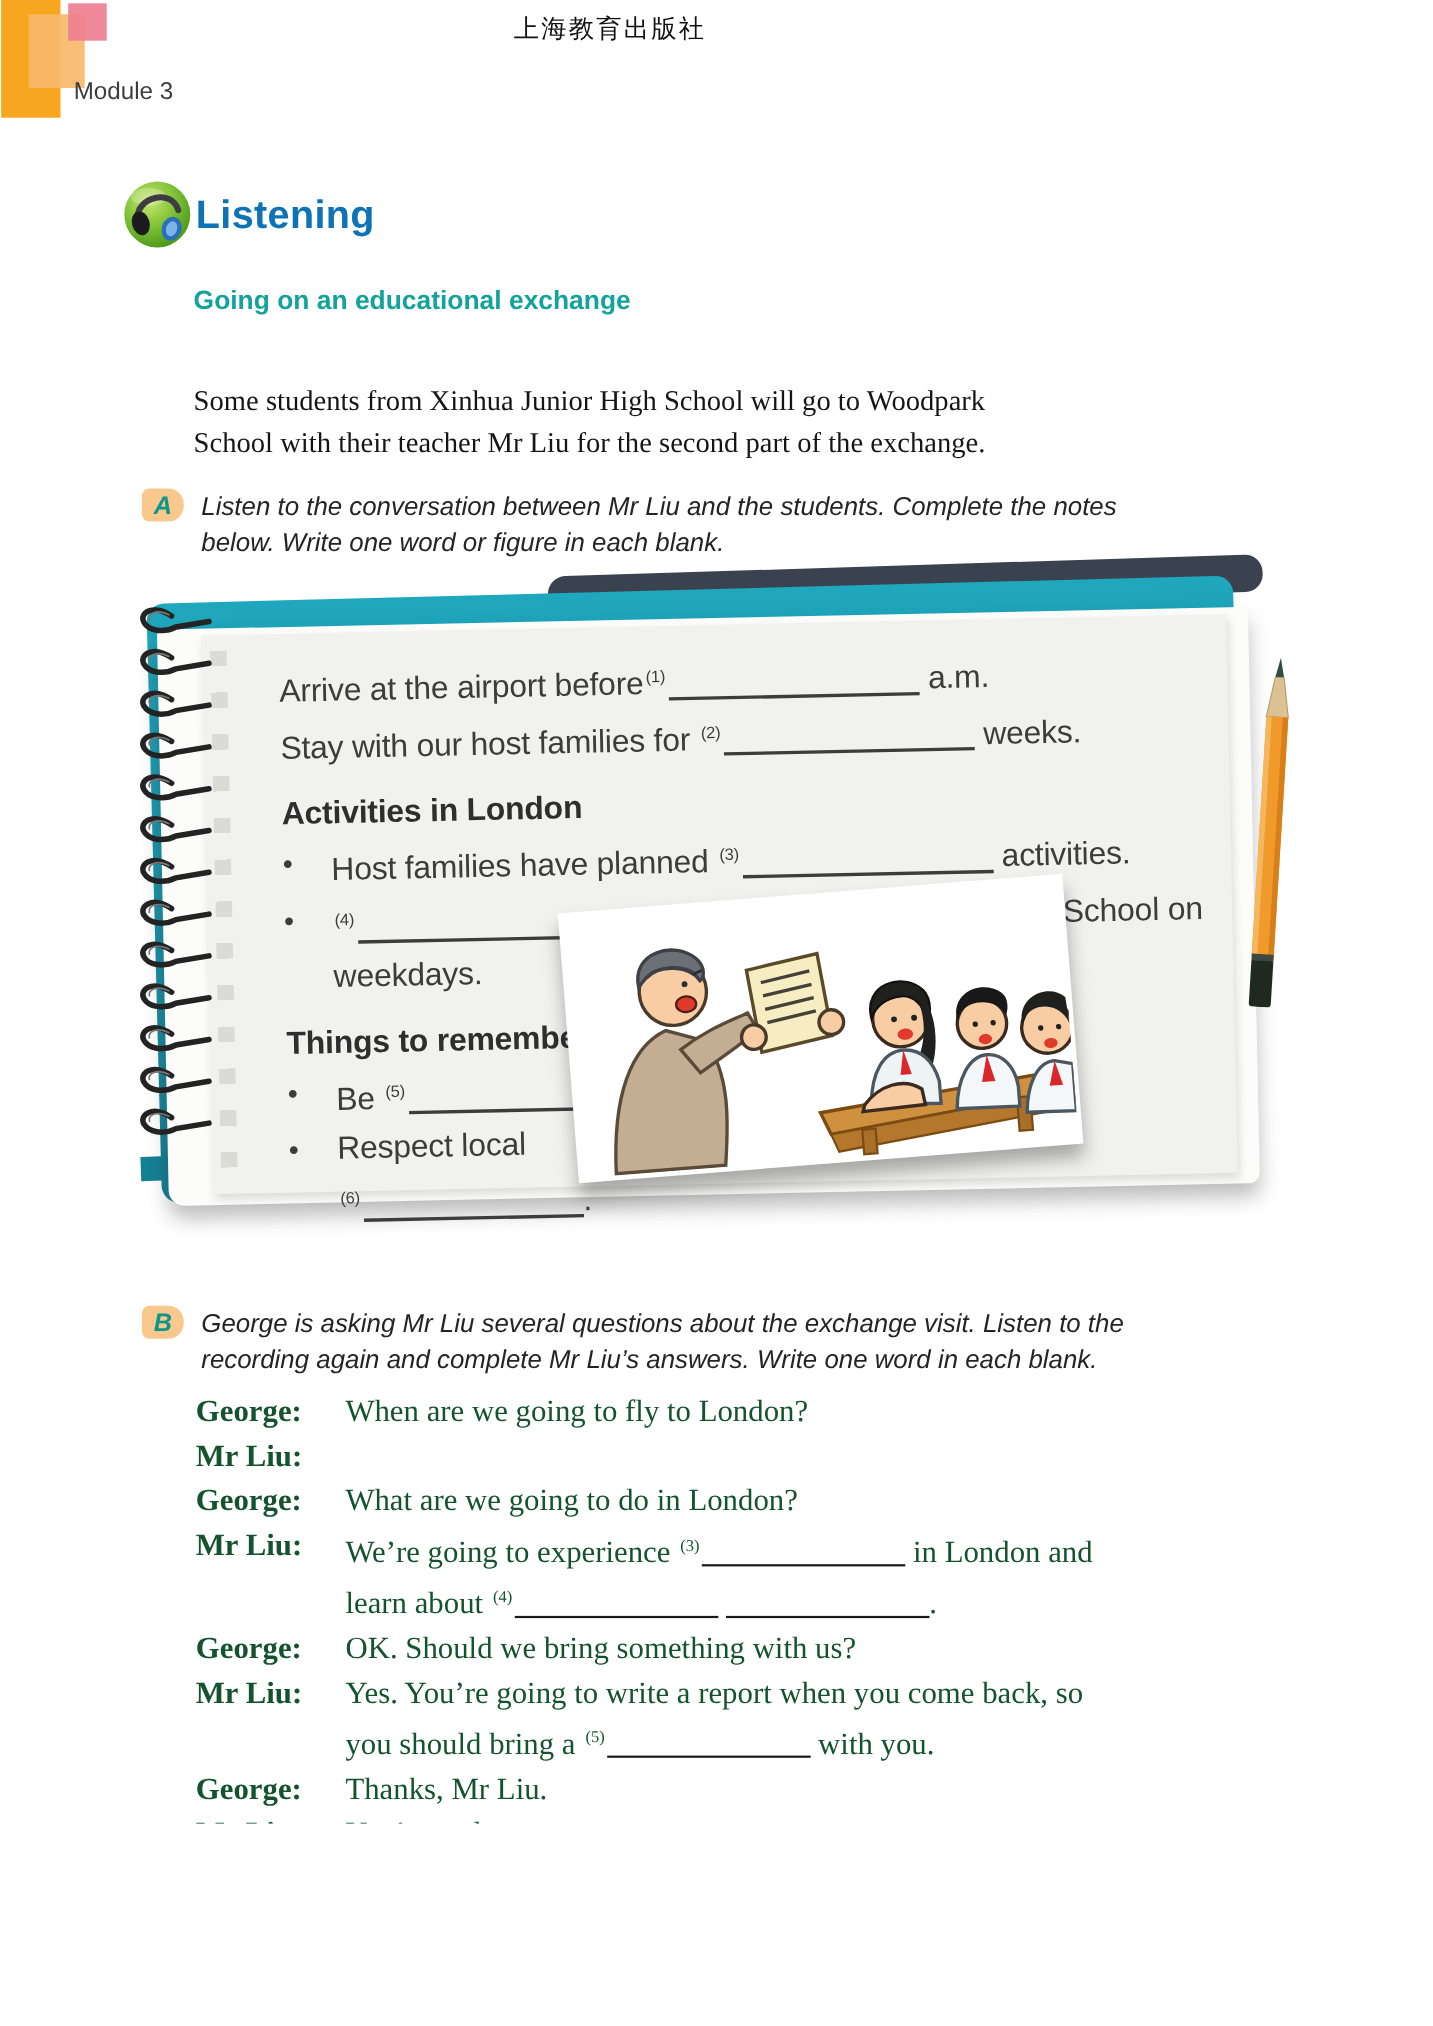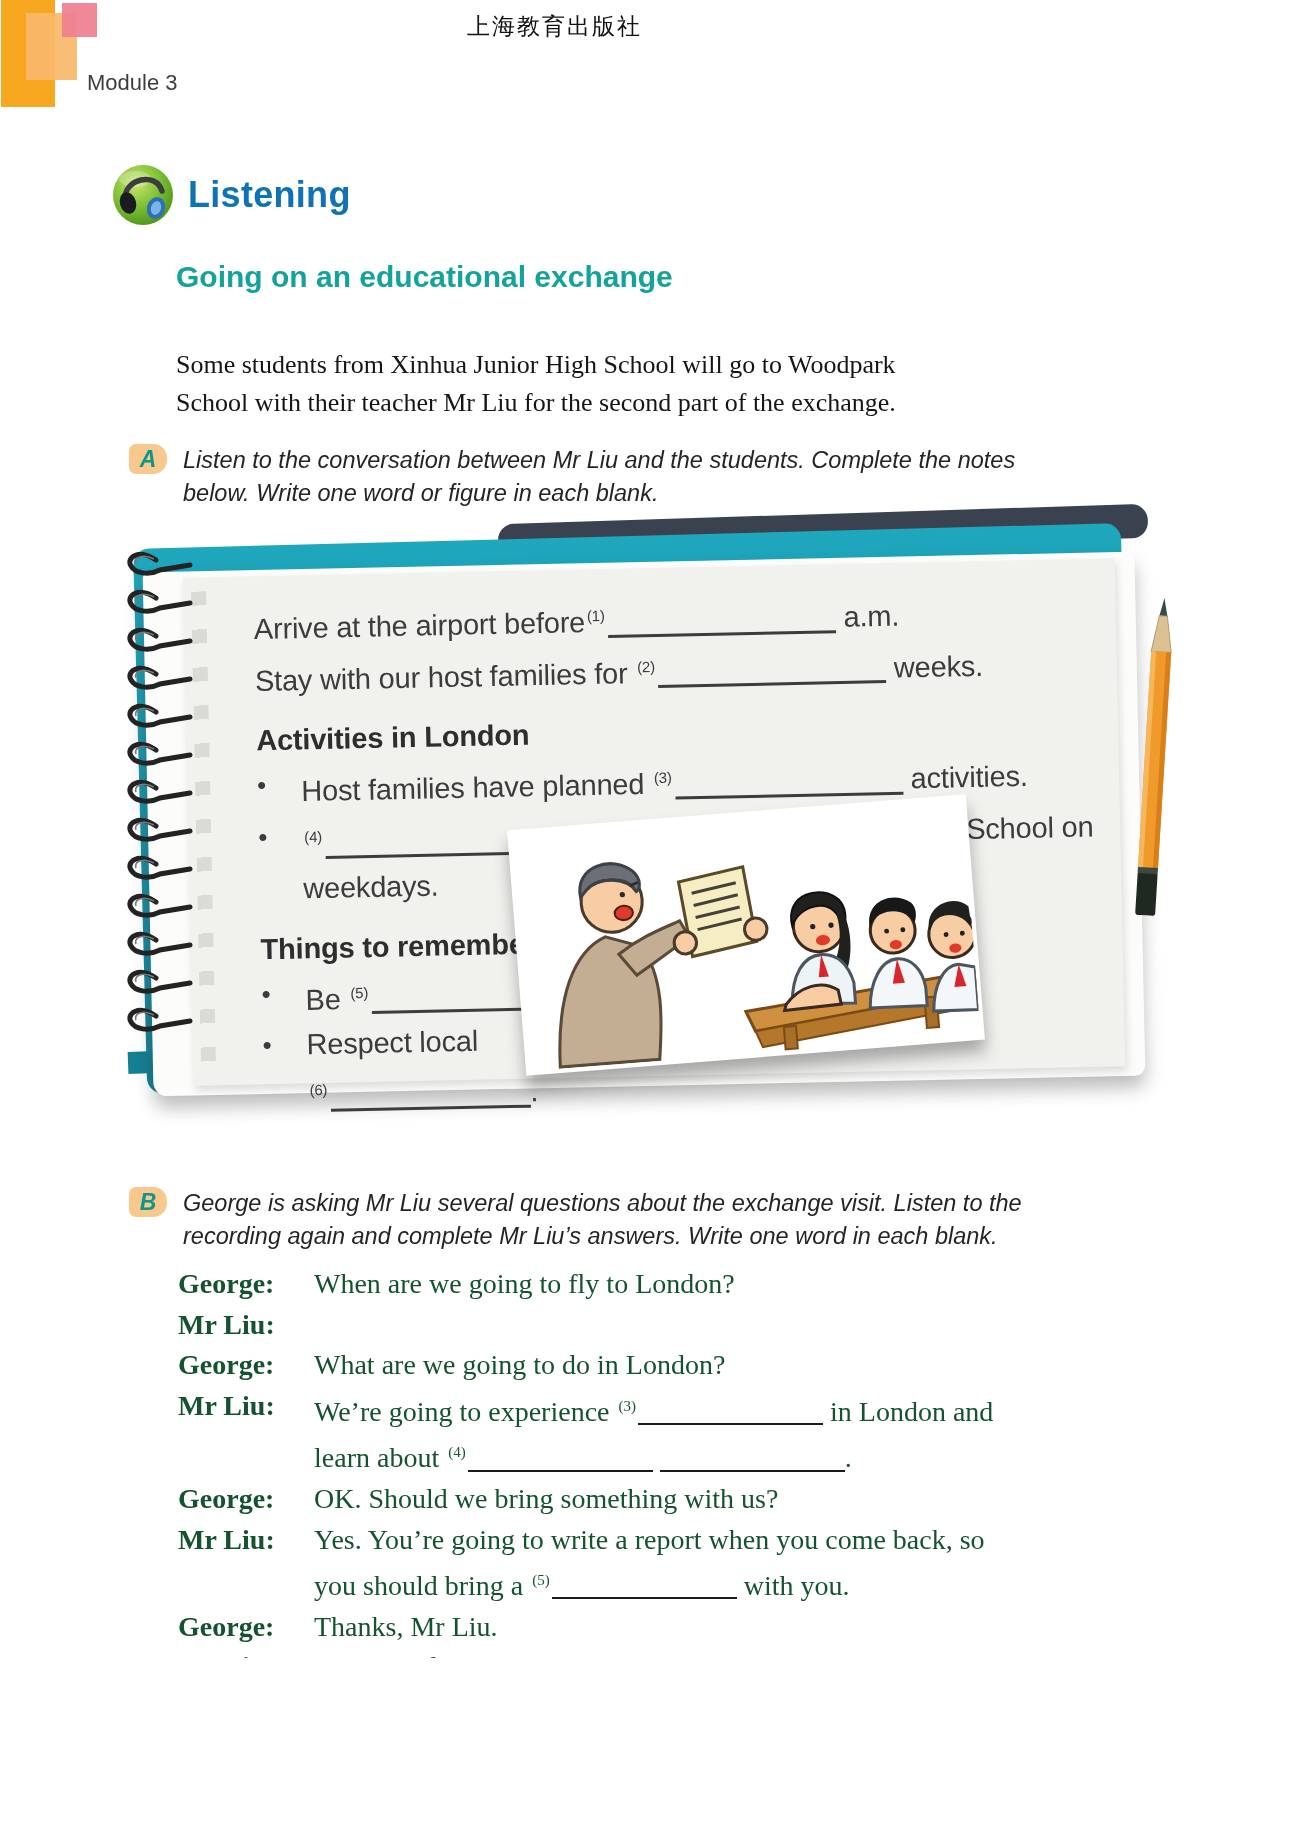--- a/index.html
+++ b/index.html
@@ -3,34 +3,34 @@
 <meta charset="utf-8">
 <style>
   html,body{margin:0;padding:0;background:#ffffff;}
   .sheet{position:relative;width:1303px;height:1658px;background:#fff;overflow:hidden;
          font-family:"Liberation Sans",sans-serif;color:#1c1c1c;}
 
   
   .pub{position:absolute;font-family:"Liberation Serif",serif;color:#111;font-size:23px;letter-spacing:2px;}
   .pub.top{left:467px;top:11px;}
   .pub.bottom{left:467px;top:1790px;}
-  .module-label{position:absolute;left:67px;top:70px;font-size:22px;color:#3d3d3d;margin-left:20px;}
+  .module-label{position:absolute;left:67px;top:70px;font-size:22px;color:#3d3d3d;}
   .page-num{position:absolute;left:63px;top:1727px;font-size:32px;color:#333;}
 
   
   .sq{position:absolute;}
   .sq1{left:1px;top:0;width:54px;height:107px;background:#f7a71f;}
   .sq2{left:26px;top:13px;width:51px;height:67px;background:#f9b96a;opacity:.92;}
   .sq3{left:62px;top:3px;width:35px;height:34px;background:#ee7f90;opacity:.93;}
 
   
-  .listen-row{position:absolute;left:111px;top:163px;display:flex;align-items:center;gap:13px;text-align:right;}
+  .listen-row{position:absolute;left:111px;top:163px;display:flex;align-items:center;gap:3px;text-align:right;}
   .phones{width:64px;height:64px;flex:0 0 auto;}
   .listen-title{font-size:36px;font-weight:bold;color:#0e73b6;letter-spacing:.3px;}
-  .topic-title{position:absolute;left:176px;top:260px;font-size:30px;font-weight:bold;color:#13a39a;}
+  .topic-title{position:absolute;left:176px;top:260px;font-size:24px;font-weight:bold;color:#13a39a;}
   .intro{position:absolute;left:176px;top:320px;font-family:"Liberation Serif",serif;
          font-size:26px;line-height:38px;color:#151515;white-space:pre-line;}
 
   
   .task{position:absolute;left:129px;display:flex;gap:13px;}
   .task-a{top:441px;}
   .task-b{top:1184px;}
   .badge{flex:0 0 auto;width:38px;height:30px;margin-top:3px;background:#f8c88c;border-radius:7px 14px 14px 7px;
          color:#0f968b;font-weight:bold;font-style:italic;font-size:23px;
          display:flex;align-items:center;justify-content:center;}

